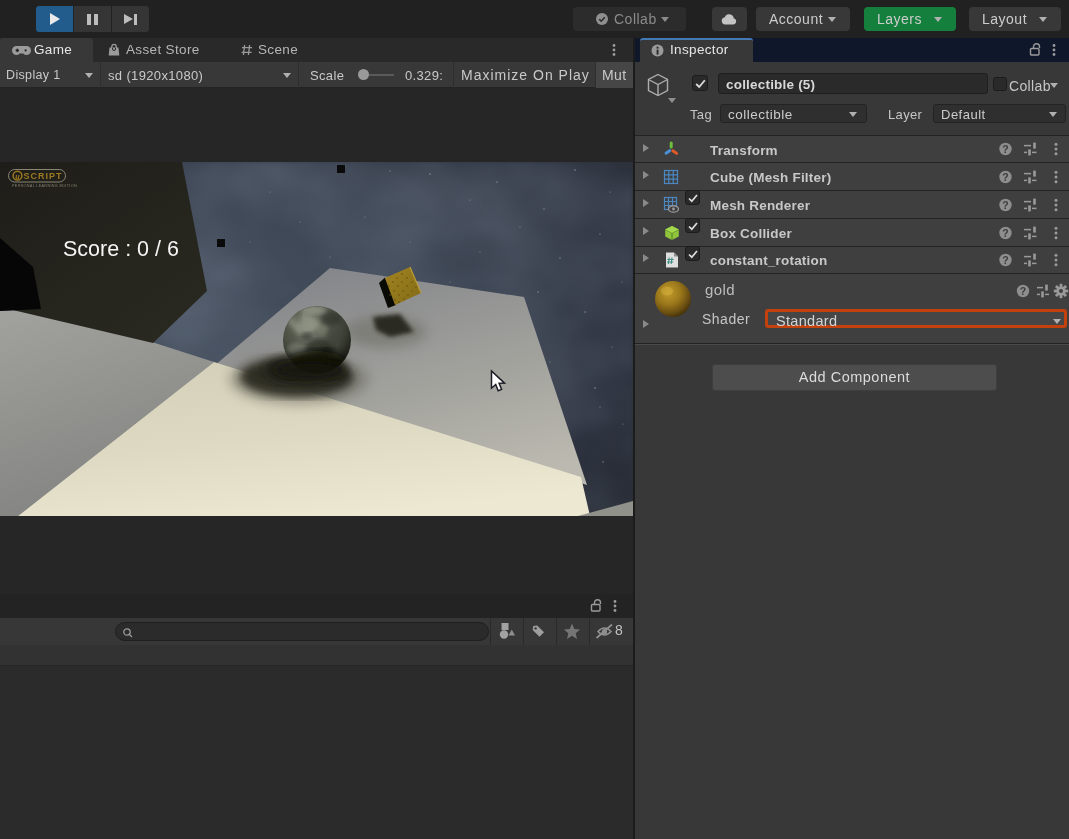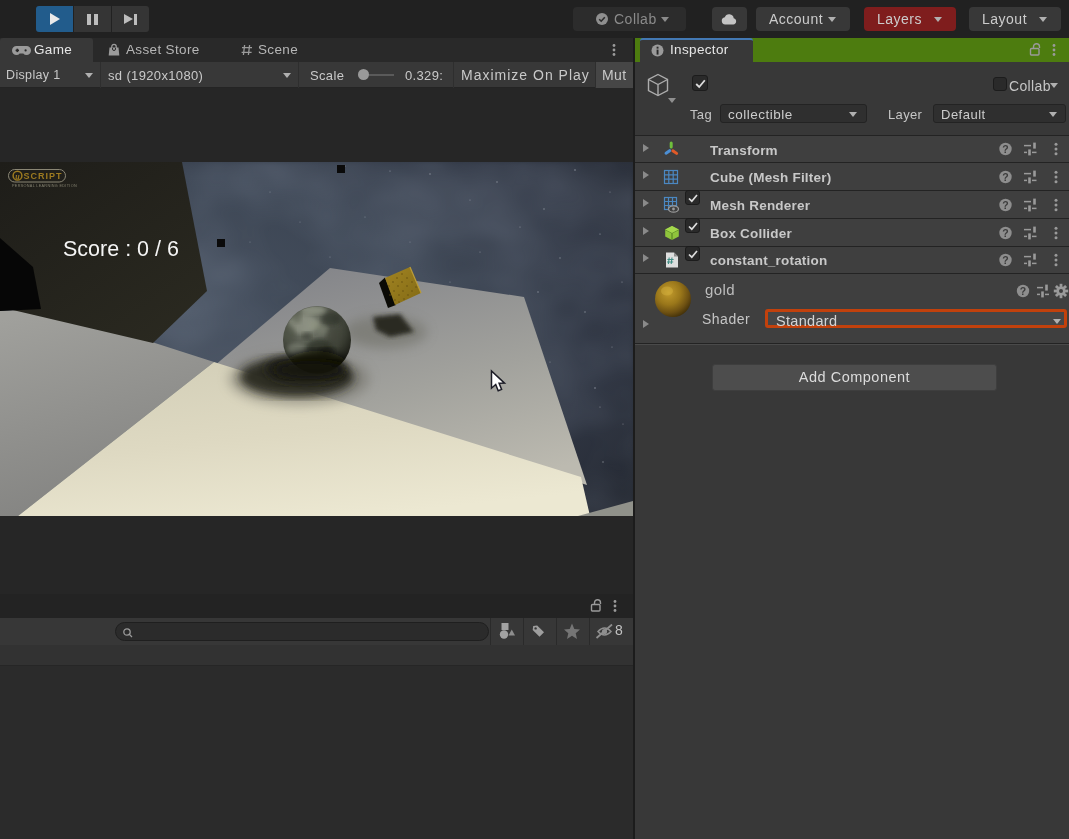--- a/index.html
+++ b/index.html
@@ -39,21 +39,21 @@
     </div>
     <div class="abs" style="left:712px;top:7px;width:35px;height:24px;background:#383838;border-radius:4px;">
       <svg class="abs" style="left:8px;top:6px;" width="19" height="13">
           <path d="M5.2 11.5 a3.6 3.6 0 0 1 -0.4 -7.15 a4.6 4.6 0 0 1 8.9 0.9 a3.2 3.2 0 0 1 -0.5 6.3 z" fill="#c4c4c4"></path>
         </svg>
     </div>
     <div class="abs" style="left:756px;top:7px;width:94px;height:24px;background:#383838;border-radius:4px;">
       <span class="abs txt" style="left:13px;top:4px;font-size:14px;letter-spacing:0.5px;color:#cccccc;">Account</span>
       <div class="abs arrow-dn" style="left:72px;top:10px;"></div>
     </div>
-    <div class="abs" style="left:864px;top:7px;width:92px;height:24px;background:#7f1d1d;border-radius:4px;">
+    <div class="abs" style="left:864px;top:7px;width:92px;height:24px;background:#15803d;border-radius:4px;">
       <span class="abs txt" style="left:13px;top:4px;font-size:14px;letter-spacing:0.5px;color:#cccccc;">Layers</span>
       <div class="abs arrow-dn" style="left:70px;top:10px;"></div>
     </div>
     <div class="abs" style="left:969px;top:7px;width:92px;height:24px;background:#383838;border-radius:4px;">
       <span class="abs txt" style="left:13px;top:4px;font-size:14px;letter-spacing:0.5px;color:#cccccc;">Layout</span>
       <div class="abs arrow-dn" style="left:70px;top:10px;"></div>
     </div>
   </div>
 
   <div class="abs" style="left:0;top:38px;width:633px;height:556px;background:#262626;">
@@ -316,21 +316,21 @@
         </svg>
       <span class="abs txt" style="left:615px;top:4px;font-size:14px;color:#c2c2c2;">8</span>
     </div>
     <div class="abs" style="left:0;top:51px;width:633px;height:21px;background:#323232;border-bottom:1px solid #262626;"></div>
   </div>
 
   <div class="abs" style="left:633px;top:38px;width:2px;height:801px;background:#1c1c1c;"></div>
 
   <div class="abs" style="left:635px;top:38px;width:434px;height:801px;background:#383838;" id="inspector">
 
-    <div class="abs" style="left:0;top:0;width:434px;height:24px;background:#4d7c0f;">
+    <div class="abs" style="left:0;top:0;width:434px;height:24px;background:#0f172a;">
       <div class="abs" style="left:5px;top:0;width:113px;height:24px;background:#383838;border-top:2px solid #4379b4;border-radius:3px 3px 0 0;"></div>
       <svg class="abs" style="left:16px;top:6px;" width="13" height="13">
           <circle cx="6.5" cy="6.5" r="6" fill="#9a9a9a"></circle>
           <rect x="5.6" y="2.7" width="1.9" height="1.9" fill="#292929"></rect>
           <rect x="5.6" y="5.6" width="1.9" height="5" fill="#292929"></rect>
         </svg>
       <span class="abs txt" style="left:35px;top:4px;font-size:13.5px;color:#e6e6e6;">Inspector</span>
       <svg class="abs" style="left:394px;top:4px;" width="15" height="15">
           <path d="M4.5 6.5 v-1.8 a3 3 0 0 1 6 0 v1.2" stroke="#9a9a9a" stroke-width="1.4" fill="none"></path>
           <rect x="1.5" y="6.5" width="8.5" height="6.5" rx="1" stroke="#9a9a9a" stroke-width="1.4" fill="none"></rect>
@@ -344,20 +344,23 @@
 
     <svg class="abs" style="left:12px;top:35px;" width="24" height="26">
       <path d="M11 1.5 L20.5 6.5 V17.5 L11 22.5 L1.5 17.5 V6.5 Z" stroke="#adadad" stroke-width="1.4" fill="none"></path>
       <path d="M1.5 6.5 L11 11.5 L20.5 6.5 M11 11.5 V22.5" stroke="#adadad" stroke-width="1.4" fill="none"></path>
     </svg>
     <div class="abs arrow-dn" style="left:33px;top:60px;border-top-color:#8f8f8f;"></div>
     <div class="abs" style="left:57px;top:37px;width:16px;height:16px;background:#2a2a2a;border:1px solid #1c1c1c;border-radius:3px;">
       <svg class="abs" style="left:1px;top:1px;" width="13" height="13">
           <path d="M2.2 7 L5.2 10 L10.8 3.2" stroke="#dddddd" stroke-width="1.8" fill="none"></path>
         </svg>
+    </div>
+    <div class="abs" style="left:83px;top:35px;width:270px;height:21px;background:#2a2a2a;border:1px solid #1f1f1f;border-radius:3px;">
+      <span class="abs" style="left:7px;top:3px;font-size:13.5px;letter-spacing:0.2px;font-weight:bold;color:#d8d8d8;">collectible (5)</span>
     </div>
     <div class="abs" style="left:358px;top:39px;width:14px;height:14px;background:#2a2a2a;border:1px solid #1c1c1c;border-radius:3px;"></div>
     <span class="abs txt" style="left:374px;top:40px;font-size:14px;color:#c6c6c6;">Collab</span>
     <div class="abs arrow-dn" style="left:415px;top:45px;"></div>
 
     <span class="abs txt" style="left:55px;top:69px;color:#c6c6c6;">Tag</span>
     <div class="abs" style="left:85px;top:66px;width:147px;height:19px;background:#2f2f2f;border:1px solid #232323;border-radius:3px;">
       <span class="abs txt" style="left:7px;top:2px;font-size:13.5px;letter-spacing:0.5px;color:#cccccc;">collectible</span>
       <div class="abs arrow-dn" style="left:128px;top:7px;"></div>
     </div>

